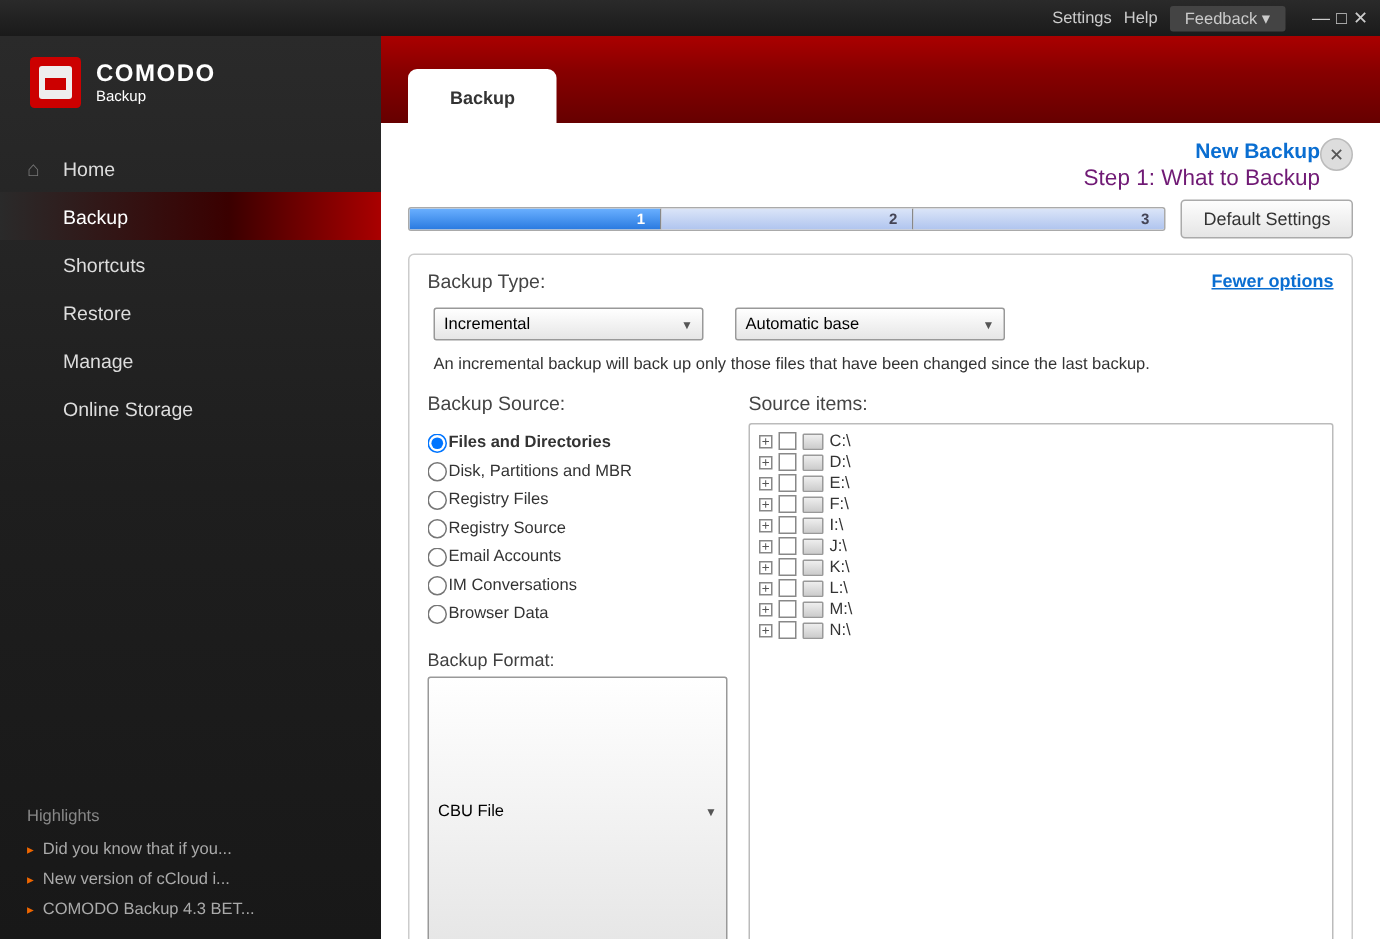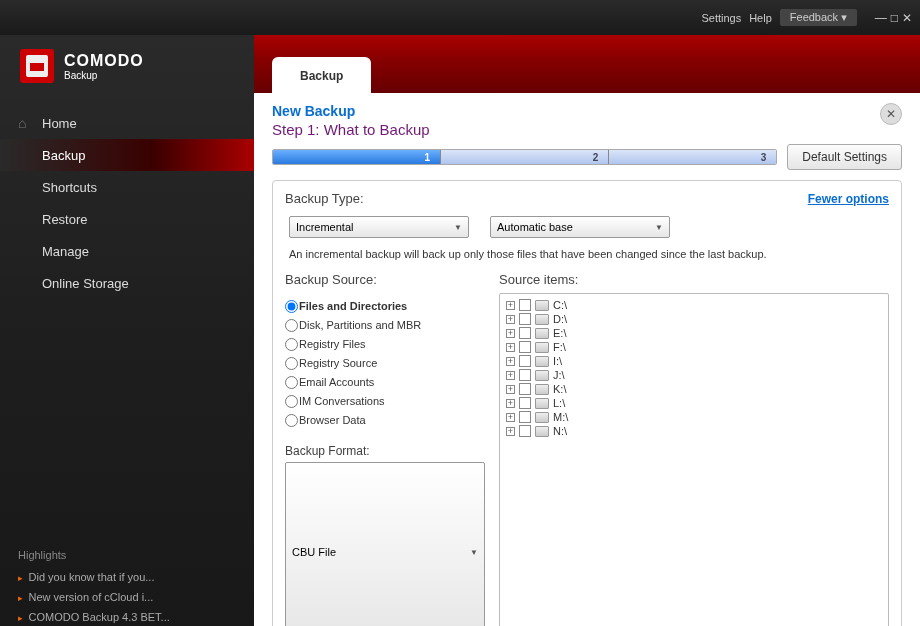--- a/index.html
+++ b/index.html
@@ -1,18 +1,18 @@
 <!DOCTYPE html>
 <html><head>
 <meta charset="utf-8">
 <style>
 * { margin: 0; padding: 0; box-sizing: border-box; font-family: Arial, sans-serif; }
 body { width: 920px; height: 626px; background: #000; overflow: hidden; }
 
-.titlebar { height: 35px; background: linear-gradient(#2a2a2a,#1a1a1a); display: flex; justify-content: flex-end; align-items: center; padding: 0 8px; gap: 8px; color: #ccc; font-size: 11px; }
+.titlebar { height: 24px; background: linear-gradient(#2a2a2a,#1a1a1a); display: flex; justify-content: flex-end; align-items: center; padding: 0 8px; gap: 8px; color: #ccc; font-size: 11px; }
 .titlebar span { cursor: pointer; }
 .titlebar .dropdown { background: #444; padding: 2px 10px; border-radius: 2px; }
 .winbtns { display: flex; gap: 4px; margin-left: 10px; font-size: 12px; }
 
 .outer { display: flex; height: 602px; }
 
 .sidebar { width: 254px; background: linear-gradient(#2a2a2a 0%, #1e1e1e 50%, #181818 100%); color: #ccc; display: flex; flex-direction: column; }
 
 .logo-area { height: 62px; display: flex; align-items: center; padding-left: 20px; gap: 10px; }
 .logo-icon { width: 34px; height: 34px; background: #c00; border-radius: 3px; position: relative; }
@@ -31,35 +31,35 @@
 .feed-item::before { content:"▸"; color:#e60; margin-right:6px; font-size:9px;}
 
 .main { flex: 1; display: flex; flex-direction: column; background: #e8e8e8; }
 
 .tabbar { height: 62px; background: linear-gradient(#a00,#800 40%, #600); position: relative; padding-left: 18px; padding-top: 22px;}
 .tab { display:inline-block; background:#fff; color:#333; font-size:12px; font-weight:bold; padding: 12px 28px 10px; border-radius: 6px 6px 0 0; }
 
 .content { flex:1; background:#fff; margin:0; padding: 10px 18px 0; position:relative; display:flex; flex-direction:column;}
 
 .header-row { display:flex; align-items:flex-start; }
-.header-left { flex:1; }
+.header-left { flex:1;text-align:right; }
 .title-new { color:#0a6ed1; font-size:14px; font-weight:bold; }
 .step-title { font-size:15px; color:#701a75; margin-top:2px; }
 .close-x { width:22px; height:22px; background:#ddd; border-radius:50%; display:flex; align-items:center; justify-content:center; font-size:12px; color:#555; cursor:pointer; border:1px solid #bbb;}
 
 .progress-row { display:flex; align-items:center; margin-top:6px; gap:10px;}
 .progress { flex:1; display:flex; height:16px; border:1px solid #aaa; border-radius:2px; overflow:hidden;}
 .progress .seg { flex:1; display:flex; align-items:center; justify-content:flex-end; padding-right:10px; font-size:10px; font-weight:bold; }
 .progress .seg:nth-child(1){ background: linear-gradient(#6ab0ff,#2a7ae0); color:#fff; border-right:1px solid #888;}
 .progress .seg:nth-child(2){ background: linear-gradient(#dbe5f8,#b0c5ef); color:#445; border-right:1px solid #888;}
 .progress .seg:nth-child(3){ background: linear-gradient(#dbe5f8,#b0c5ef); color:#445;}
 .btn { background: linear-gradient(#fdfdfd,#e5e5e5); border:1px solid #aaa; border-radius:3px; padding:5px 14px; font-size:12px; color:#333; cursor:pointer; }
 
 .panel { border:1px solid #ccc; border-radius:4px; margin-top:10px; padding:10px 12px; flex:1; overflow:hidden; display:flex; flex-direction:column;}
-.panel-head { display:flex; justify-content:space-between; align-items:flex-end; }
+.panel-head { display:flex; justify-content:space-between; align-items:flex-start; }
 .section-label { font-size:13px; color:#444; }
 .link-opt { color:#0a6ed1; font-size:12px; text-decoration:underline; cursor:pointer; font-weight:bold;}
 
 .type-row { display:flex; gap:21px; margin-top:10px; padding:0 4px;}
 .select { flex:0 0 180px; height:22px; background:linear-gradient(#fff,#e6e6e6); border:1px solid #999; border-radius:2px; font-size:11px; padding:3px 6px; display:flex; justify-content:space-between; align-items:center; cursor:pointer;}
 .select .arrow{font-size:8px; color:#555;}
 .desc { font-size:11px; color:#333; margin:10px 4px 0; }
 
 .cols { display:flex; margin-top:12px; gap:14px; flex:1; min-height:0;}
 .col-left { flex:0 0 200px; display:flex; flex-direction:column;}

